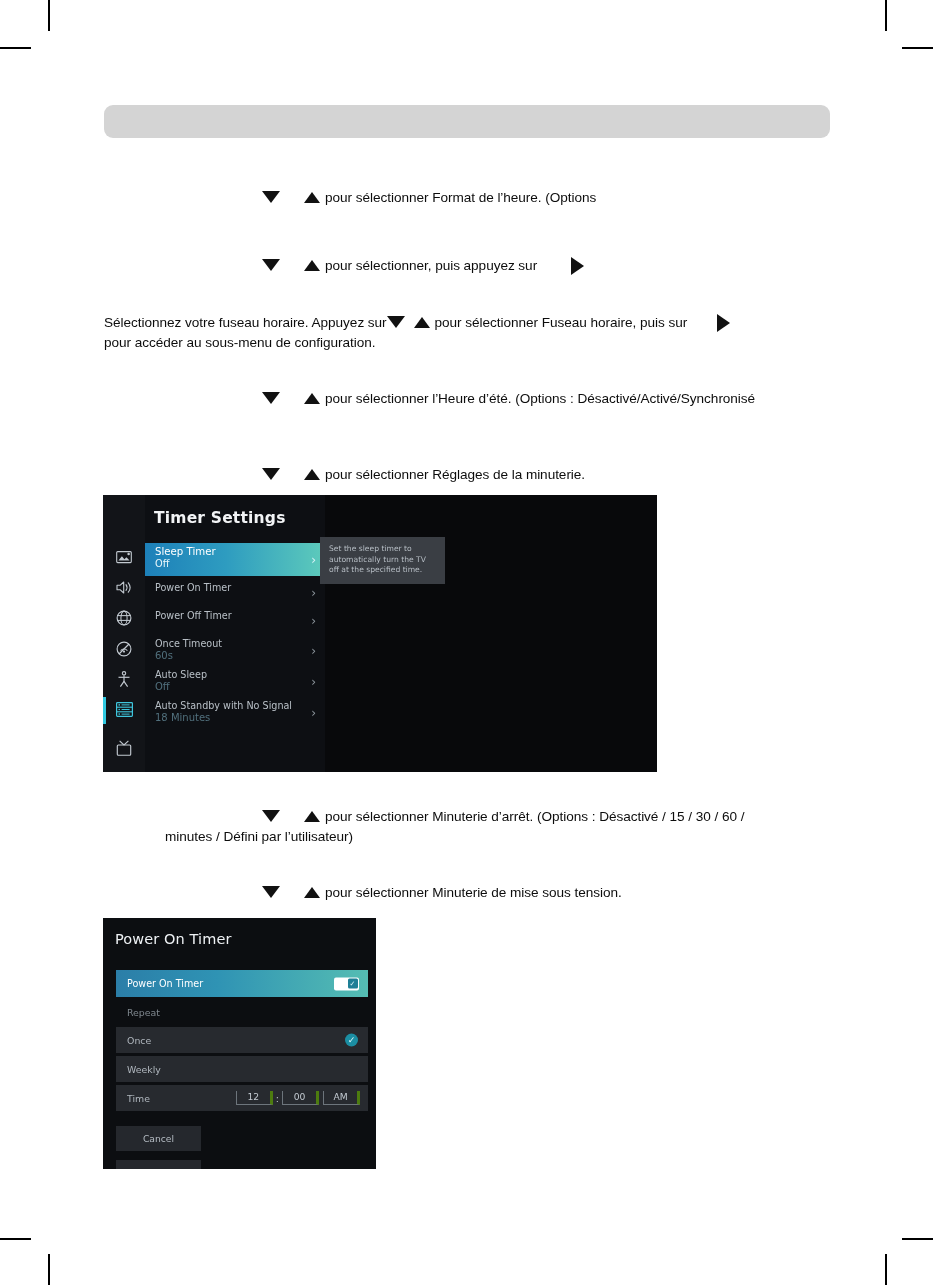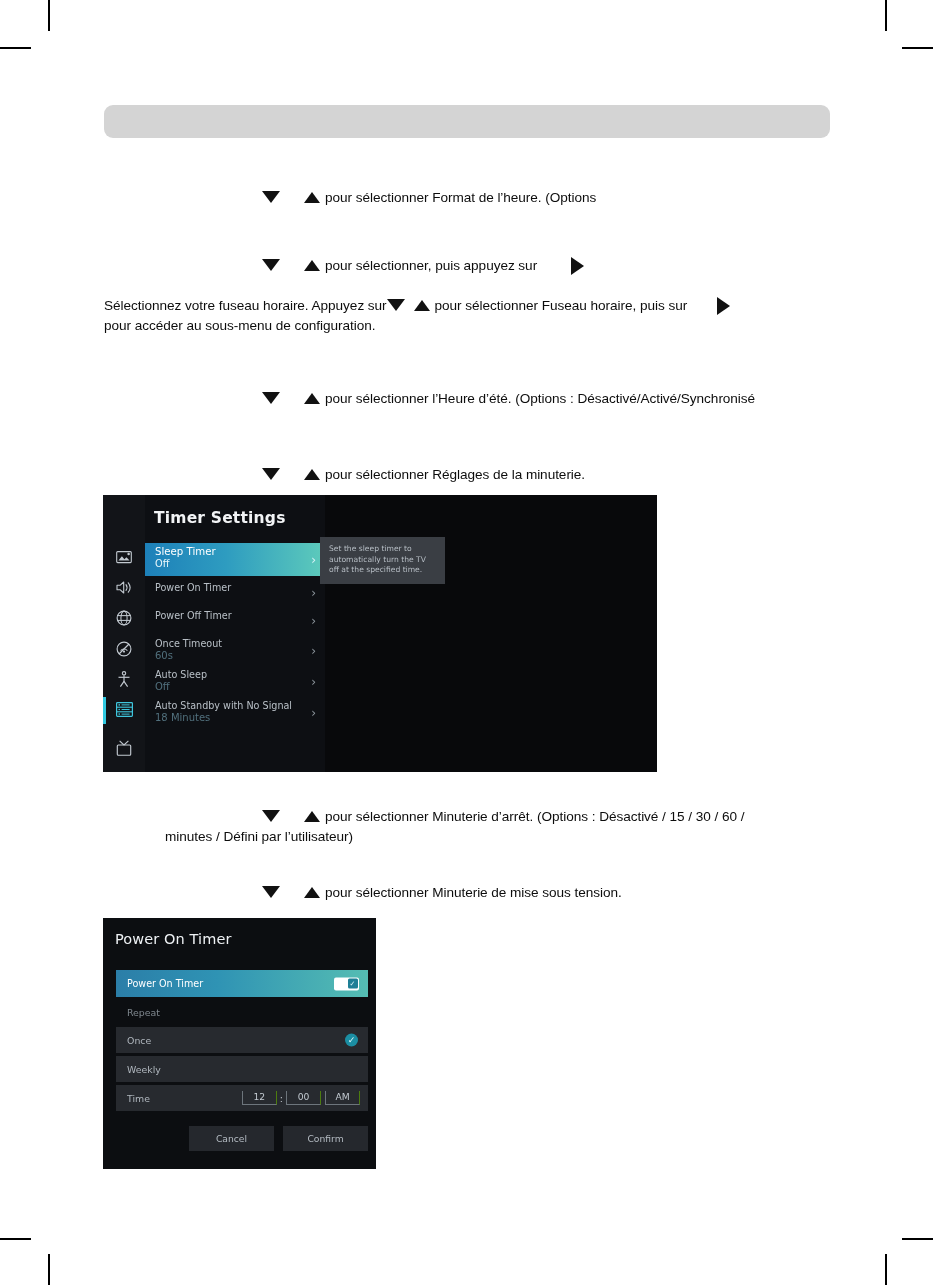--- a/index.html
+++ b/index.html
@@ -281,39 +281,40 @@
     display: flex;
     align-items: center;
   }
   .tf {
     width: 33px;
     text-align: center;
     font-size: 9.2px;
     color: #c3cad1;
     border-bottom: 1px solid #6d757c;
     border-left: 1px solid #6d757c;
-    border-right: 1px solid #4d7c0f;
+    border-right: 3px solid #4d7c0f;
     padding-bottom: 2px;
     margin: 0 2px;
     line-height: 11px;
   }
   .tf-colon {
     font-size: 9.4px;
     color: #c3cad1;
     padding: 0 1px;
   }
 
   .pw-buttons {
     position: absolute;
     left: 13px;
     top: 208px;
     width: 252px;
     display: flex;
     justify-content: flex-end;
     gap: 9px;
+    flex-direction: column;
   }
   .pw-btn {
     width: 85px;
     height: 25px;
     background: #25282d;
     color: #b5bcc3;
     font-size: 9.2px;
     display: flex;
     align-items: center;
     justify-content: center;
@@ -334,21 +335,21 @@
 <div class="header-bar"></div>
 
 <div class="instr" style="left:262px; top:188px;">
   <span class="ar ar-down"></span><span class="sp-a"></span><span class="ar ar-up"></span><span class="sp-b"></span><span>pour sélectionner Format de l’heure. (Options</span>
 </div>
 
 <div class="instr" style="left:262px; top:256px;">
   <span class="ar ar-down"></span><span class="sp-a"></span><span class="ar ar-up"></span><span class="sp-b"></span><span>pour sélectionner, puis appuyez sur</span><span class="sp-c"></span><span class="ar ar-right"></span>
 </div>
 
-<div class="instr wrap" style="left:104px; top:296px; width:730px;">
+<div class="instr wrap" style="left:104px; top:313px; width:730px;">
   <span>Sélectionnez votre fuseau horaire. Appuyez sur</span><span class="ar ar-down"></span><span class="sp-d"></span><span class="ar ar-up"></span><span class="sp-b"></span><span>pour sélectionner Fuseau horaire, puis sur</span><span style="display:inline-block;width:30px;"></span><span class="ar ar-right"></span>
   <div style="margin-top:1px;">pour accéder au sous-menu de configuration.</div>
 </div>
 
 <div class="instr" style="left:262px; top:389px;">
   <span class="ar ar-down"></span><span class="sp-a"></span><span class="ar ar-up"></span><span class="sp-b"></span><span>pour sélectionner l’Heure d’été. (Options : Désactivé/Activé/Synchronisé</span>
 </div>
 
 <div class="instr" style="left:262px; top:465px;">
   <span class="ar ar-down"></span><span class="sp-a"></span><span class="ar ar-up"></span><span class="sp-b"></span><span>pour sélectionner Réglages de la minuterie.</span>

